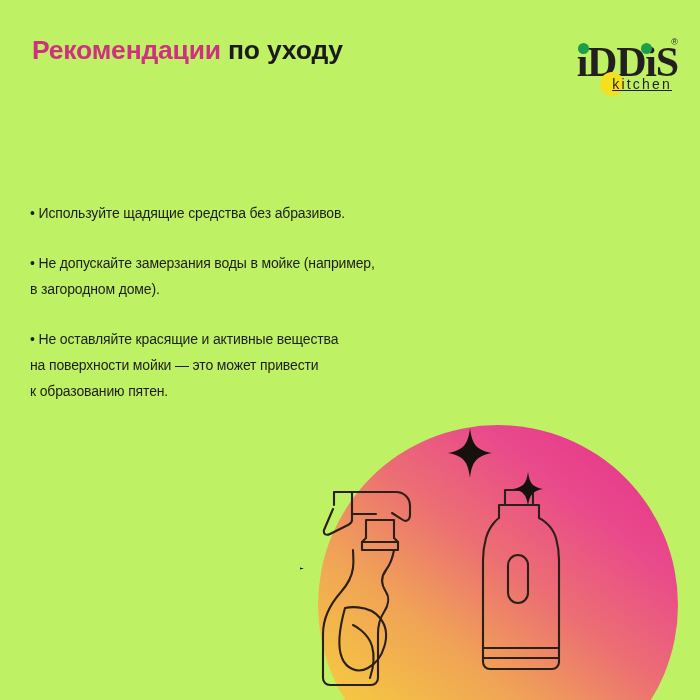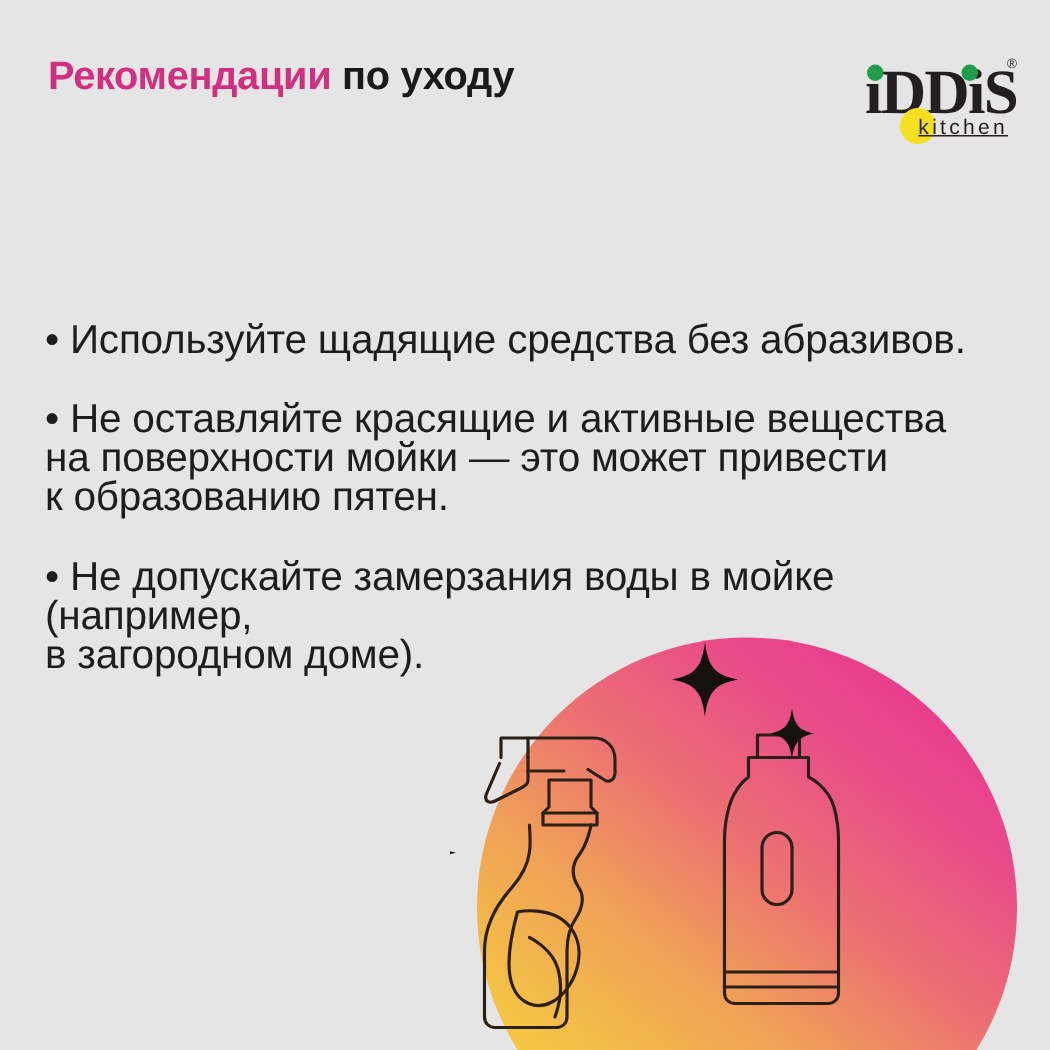--- a/index.html
+++ b/index.html
@@ -12,21 +12,21 @@
     background: #ffffff;
     font-family: "Liberation Sans", sans-serif;
     overflow: hidden;
     position: relative;
   }
 
   .page {
     position: relative;
     width: 700px;
     height: 700px;
-    background: #e5e5e5;
+    background: #bef264;
     overflow: hidden;
   }
 
   
   .header {
     position: absolute;
     top: 0;
     left: 0;
     width: 700px;
     height: 120px;
@@ -123,21 +123,21 @@
 
   
   .content {
     position: absolute;
     left: 30px;
     top: 186px;
     width: 640px;
   }
   .bullet {
     color: #1d1d1d;
-    font-size: 27px;
+    font-size: 14px;
     line-height: 26px;
     margin-bottom: 24px;
     white-space: pre-line;
     letter-spacing: -0.15px;
   }
   .bullet:last-child { margin-bottom: 0; }
 
   
   .illustration {
     position: absolute;
@@ -185,25 +185,25 @@
         <span class="logo-sub-inner">
           <span class="logo-sub-blob"></span>
           <span class="logo-sub-text">kitchen</span>
         </span>
       </div>
     </div>
   </div>
 
   <div class="content">
     <p class="bullet">• Используйте щадящие средства без абразивов.</p>
+    <p class="bullet">• Не допускайте замерзания воды в мойке (например,
+в загородном доме).</p>
     <p class="bullet">• Не оставляйте красящие и активные вещества
 на поверхности мойки — это может привести
 к образованию пятен.</p>
-    <p class="bullet">• Не допускайте замерзания воды в мойке (например,
-в загородном доме).</p>
   </div>
 
   <div class="illustration">
     <div class="gradient-blob"></div>
 
     <svg class="art" viewBox="0 0 400 300">
       <g fill="none" stroke="#2b2018" stroke-width="2.1" stroke-linecap="round" stroke-linejoin="round">
 
         <g>
           <path d="M205,95 L205,80 L233,80 L233,95"></path>

